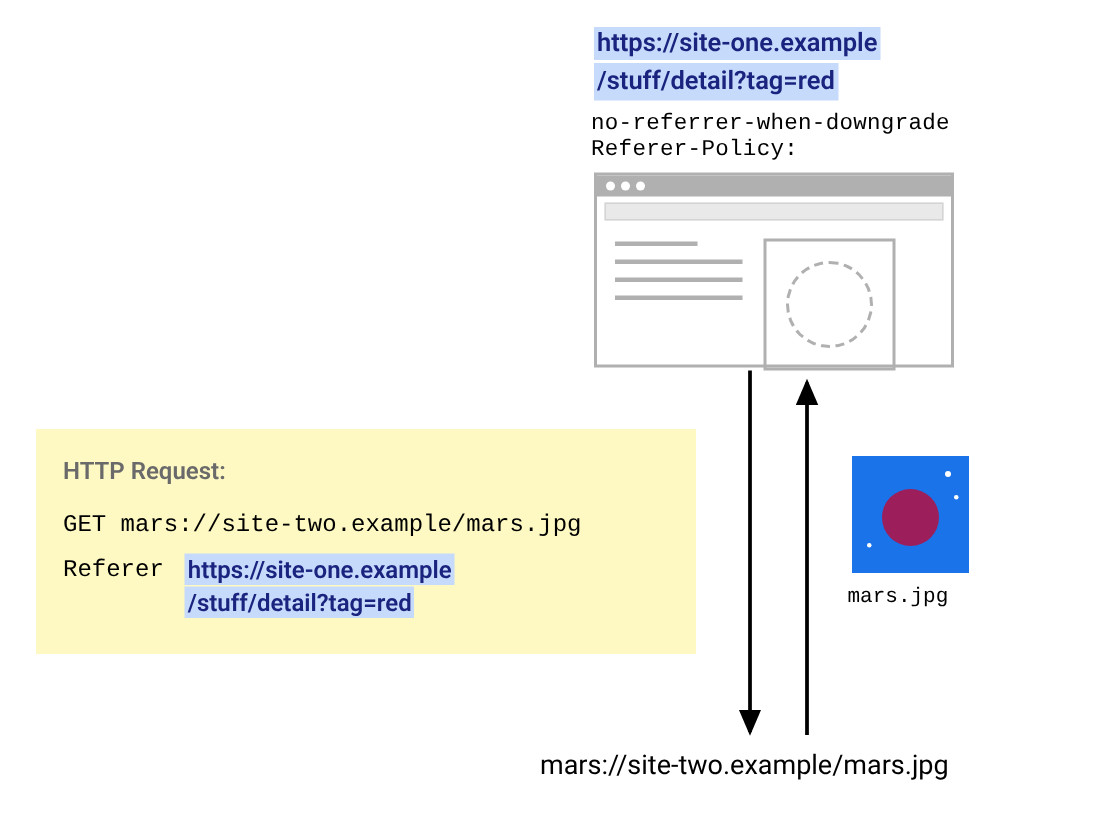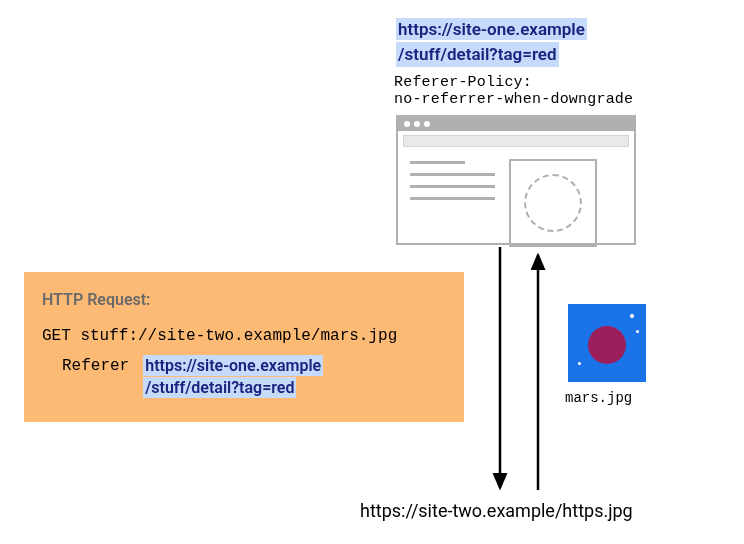--- a/index.html
+++ b/index.html
@@ -97,24 +97,24 @@
   .dashed-circle {
     width: 54px;
     height: 54px;
     border: 2.5px dashed #b0b0b0;
     border-radius: 50%;
   }
   
   .panel {
     position: absolute;
     left: 24px;
-    top: 272px;
+    top: 286px;
     width: 440px;
     height: 150px;
-    background: #fdba74;
+    background: #fef9c3;
     padding: 18px 18px 16px 18px;
     box-sizing: border-box;
   }
   .panel .lbl {
     color: #6a6a6a;
     font-weight: 600;
     font-size: 16px;
   }
   .panel .getline {
     margin-top: 18px;
@@ -125,21 +125,20 @@
   .panel .refline {
     margin-top: 10px;
     display:flex;
     align-items:flex-start;
     gap: 14px;
   }
   .panel .refkey {
     font-family: "Courier New", Courier, monospace;
     font-size: 16px;
     padding-top:2px;
-    margin-left:20px;
   }
   .panel .refval {
     font-size: 16px;
     font-weight:600;
     line-height:1.35;
   }
   
   .mars {
     position: absolute;
     left: 568px;
@@ -182,22 +181,22 @@
 </style>
 </head>
 <body>
 
 <div class="top-url">
   <span class="highlight">https://site-one.example</span><br>
   <span class="highlight line2">/stuff/detail?tag=red</span>
 </div>
 
 <div class="policy">
+  <div>no-referrer-when-downgrade</div>
   <div>Referer-Policy:</div>
-  <div>no-referrer-when-downgrade</div>
 </div>
 
 <div class="browser">
   <div class="titlebar">
     <span class="dot" style="left:6px"></span>
     <span class="dot" style="left:16px"></span>
     <span class="dot" style="left:26px"></span>
   </div>
   <div class="urlbar"></div>
   <div class="content">
@@ -208,39 +207,39 @@
         <span></span>
     </div>
     <div class="imgbox">
       <div class="dashed-circle"></div>
     </div>
   </div>
 </div>
 
 <div class="panel">
   <div class="lbl">HTTP Request:</div>
-  <div class="getline">GET stuff://site-two.example/mars.jpg</div>
+  <div class="getline">GET mars://site-two.example/mars.jpg</div>
   <div class="refline">
     <div class="refkey">Referer</div>
     <div class="refval">
       <span class="highlight">https://site-one.example</span><br>
       <span class="highlight">/stuff/detail?tag=red</span>
     </div>
   </div>
 </div>
 
 <div class="mars">
   <div class="planet"></div>
   <div class="star" style="left:62px;top:10px;width:4px;height:4px"></div>
   <div class="star" style="left:68px;top:26px;width:3px;height:3px"></div>
   <div class="star" style="left:10px;top:58px;width:3px;height:3px"></div>
 </div>
 <div class="mars-label">mars.jpg</div>
 
-<div class="bottom-url">https://site-two.example/https.jpg</div>
+<div class="bottom-url">mars://site-two.example/mars.jpg</div>
 
 <svg class="arrows">
   <defs>
     <marker id="ah" markerWidth="10" markerHeight="10" refX="6" refY="3" orient="auto">
       <path d="M0,0 L7,3 L0,6 Z" fill="#000"></path>
     </marker>
   </defs>
 
   <line x1="500" y1="247" x2="500" y2="488" stroke="#000" stroke-width="2.5" marker-end="url(#ah)"></line>
 

